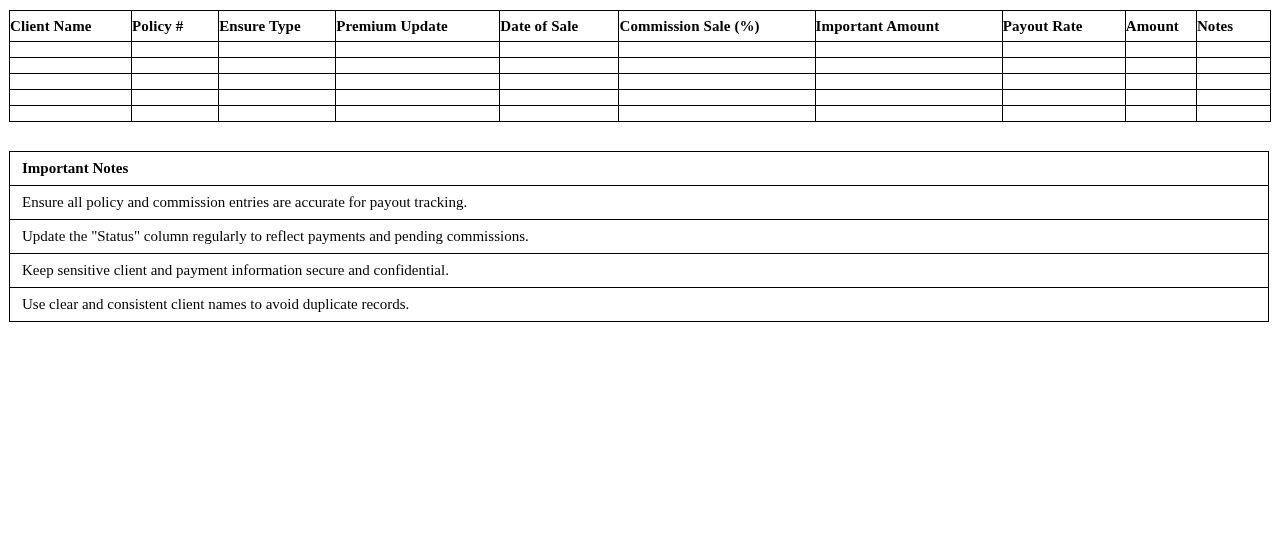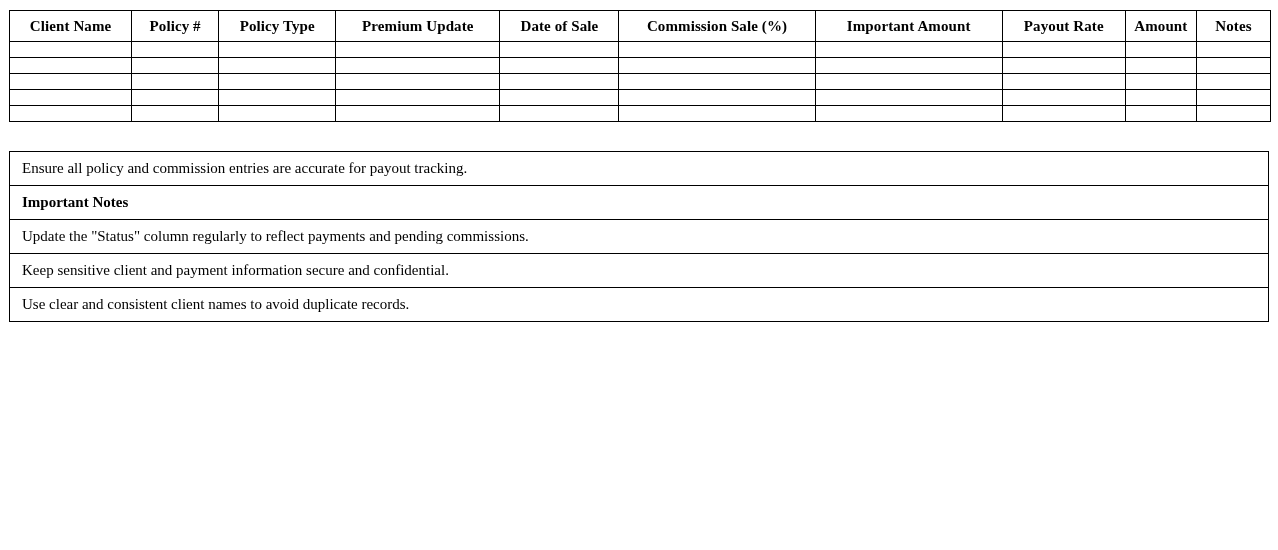--- a/index.html
+++ b/index.html
@@ -42,21 +42,21 @@
   table.commission-table td {
     border: 1px solid #000000;
     padding: 0;
     background: #ffffff;
   }
 
   table.commission-table th {
     height: 30px;
     font-weight: bold;
     font-size: 15px;
-    text-align: center;
+    text-align: left;
     vertical-align: middle;
     line-height: 1.1;
     letter-spacing: 0.1px;
   }
 
   table.commission-table td.empty-cell {
     height: 15px;
   }
 
   
@@ -116,21 +116,21 @@
         <col class="col-rate">
         <col class="col-amount">
         <col class="col-payout">
         <col class="col-status">
         <col class="col-notes">
       </colgroup>
       <thead>
         <tr>
           <th>Client Name</th>
           <th>Policy #</th>
-          <th>Policy Type</th>
+          <th>Ensure Type</th>
           <th>Premium Update</th>
           <th>Date of Sale</th>
           <th>Commission Sale (%)</th>
           <th>Important Amount</th>
           <th>Payout Rate</th>
           <th>Amount</th>
           <th>Notes</th>
         </tr>
       </thead>
       <tbody>
@@ -195,24 +195,24 @@
           <td class="empty-cell"></td>
         </tr>
       </tbody>
     </table>
   </div>
 
   <div class="notes-table-wrap">
     <table class="notes-table">
       <tbody>
         <tr>
+          <td class="notes-heading">Important Notes</td>
+        </tr>
+        <tr>
           <td>Ensure all policy and commission entries are accurate for payout tracking.</td>
-        </tr>
-        <tr>
-          <td class="notes-heading">Important Notes</td>
         </tr>
         <tr>
           <td>Update the "Status" column regularly to reflect payments and pending commissions.</td>
         </tr>
         <tr>
           <td>Keep sensitive client and payment information secure and confidential.</td>
         </tr>
         <tr>
           <td>Use clear and consistent client names to avoid duplicate records.</td>
         </tr>

